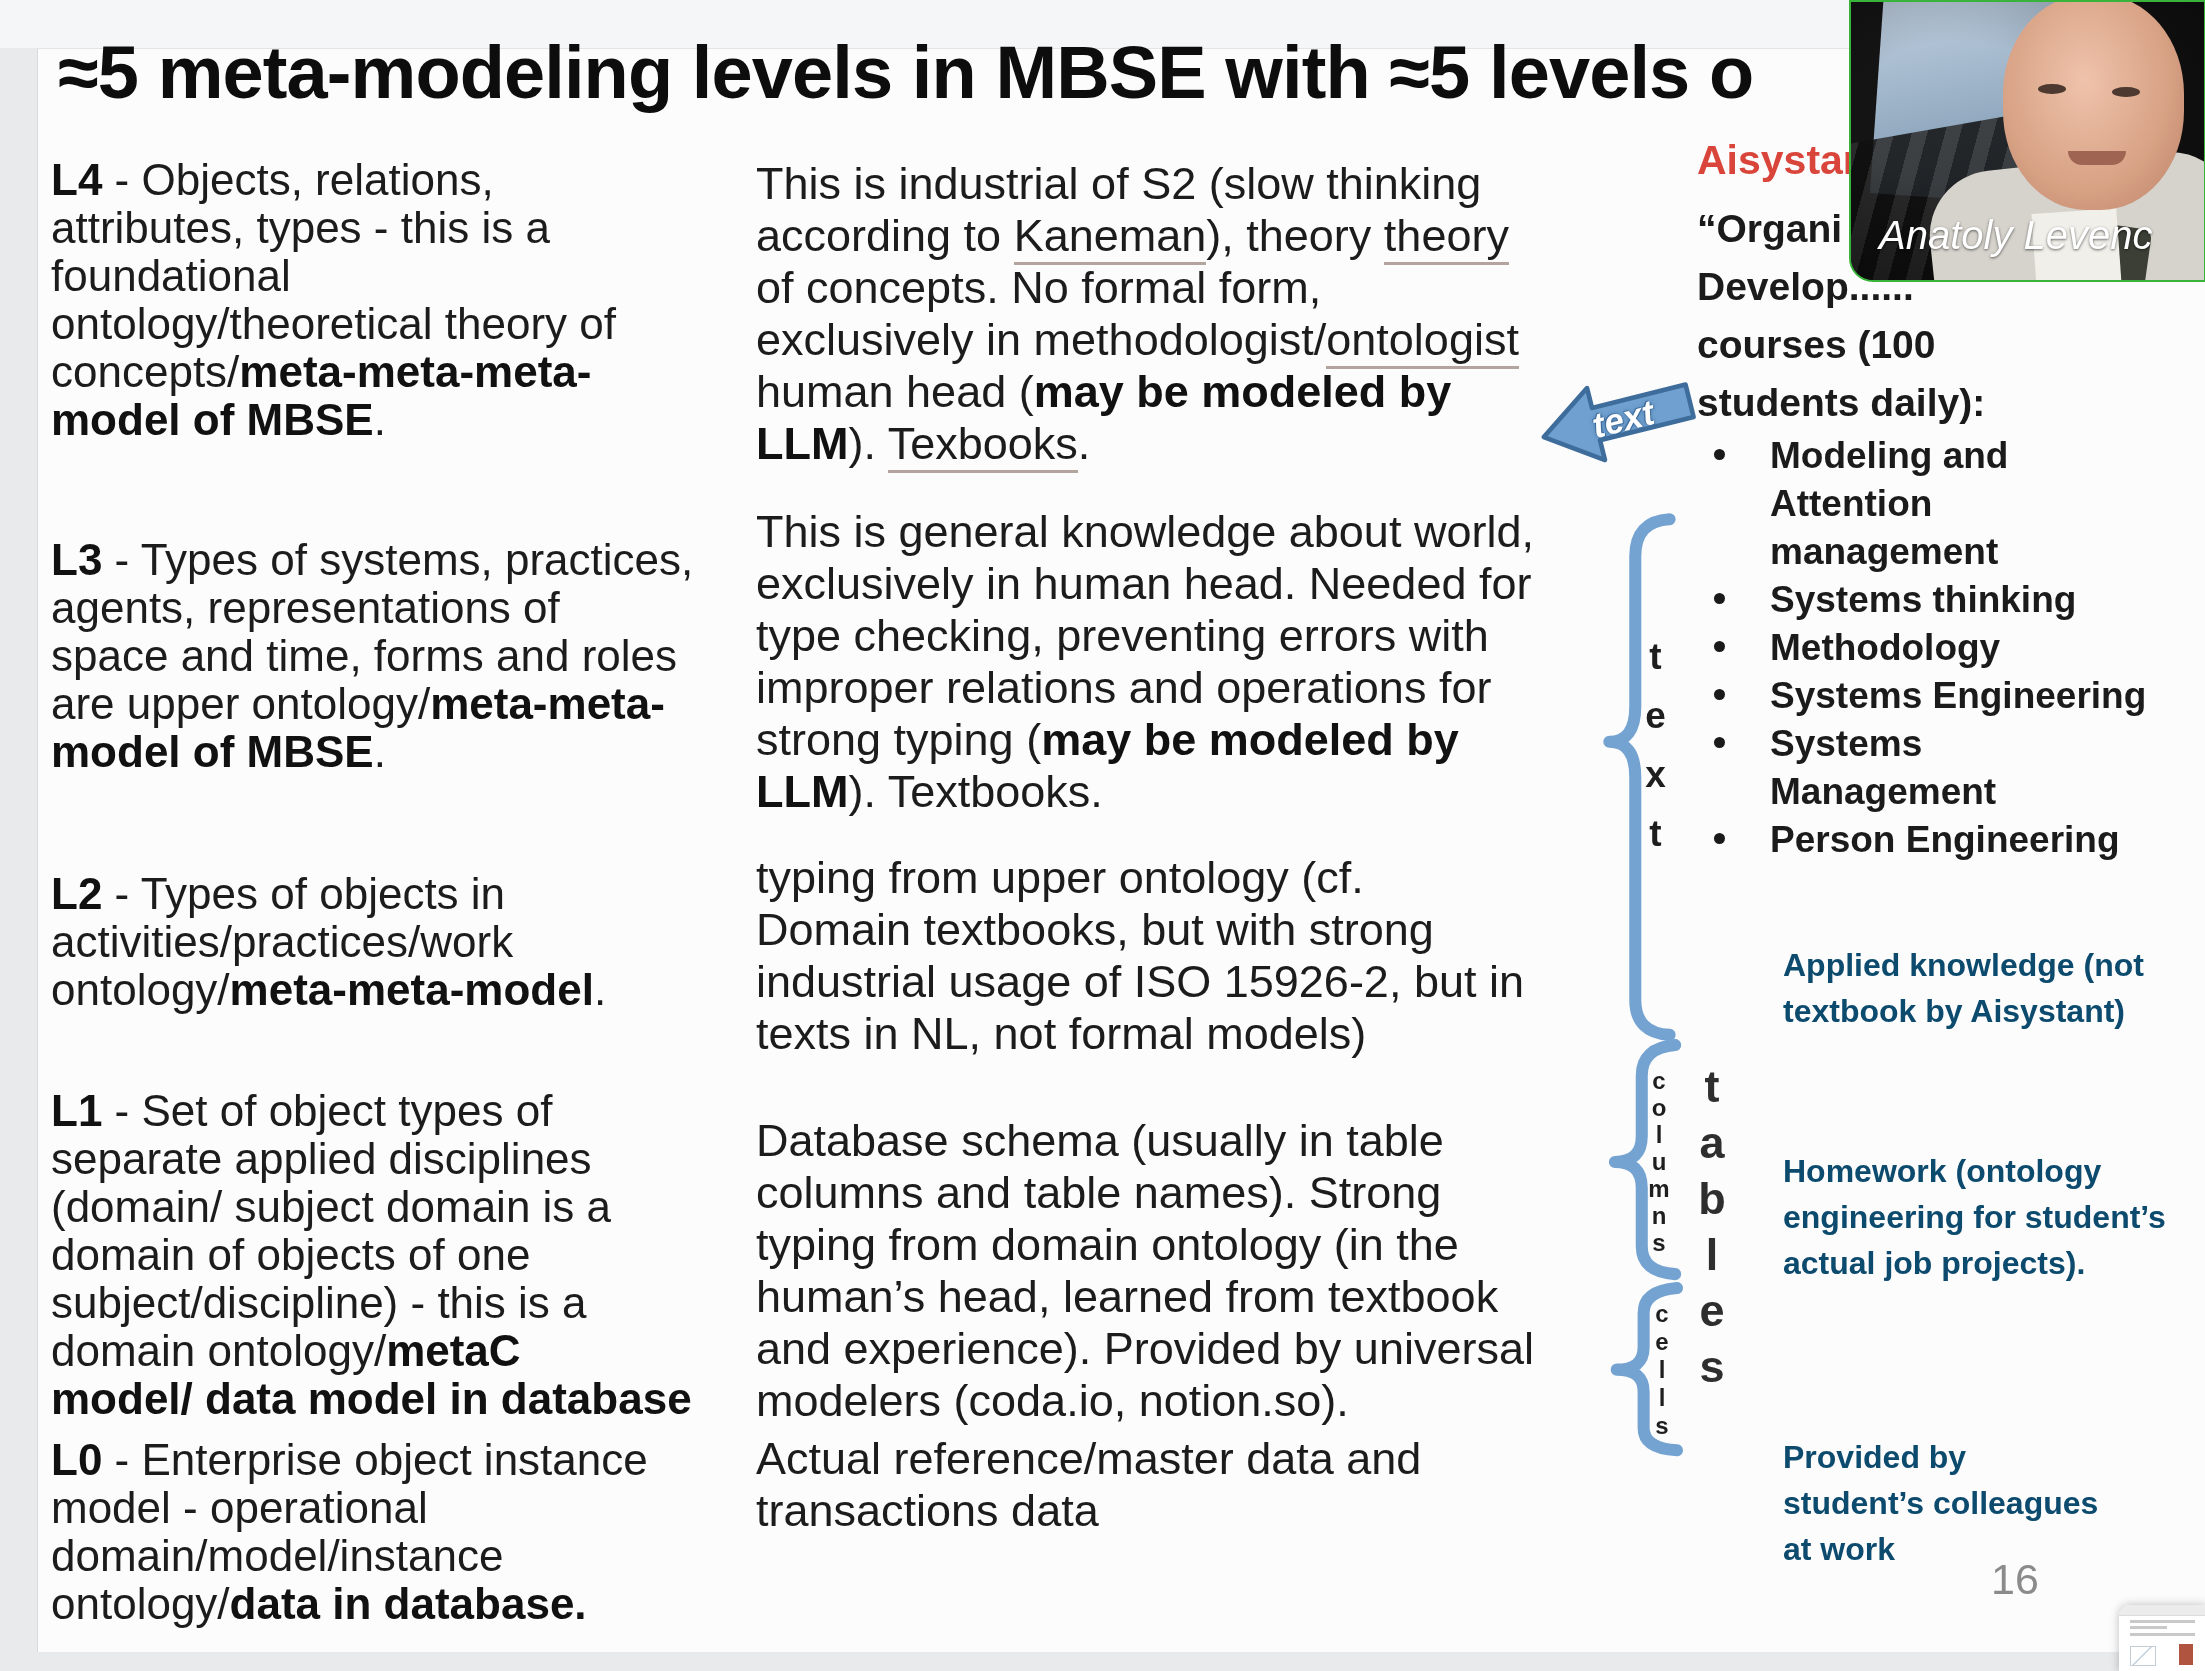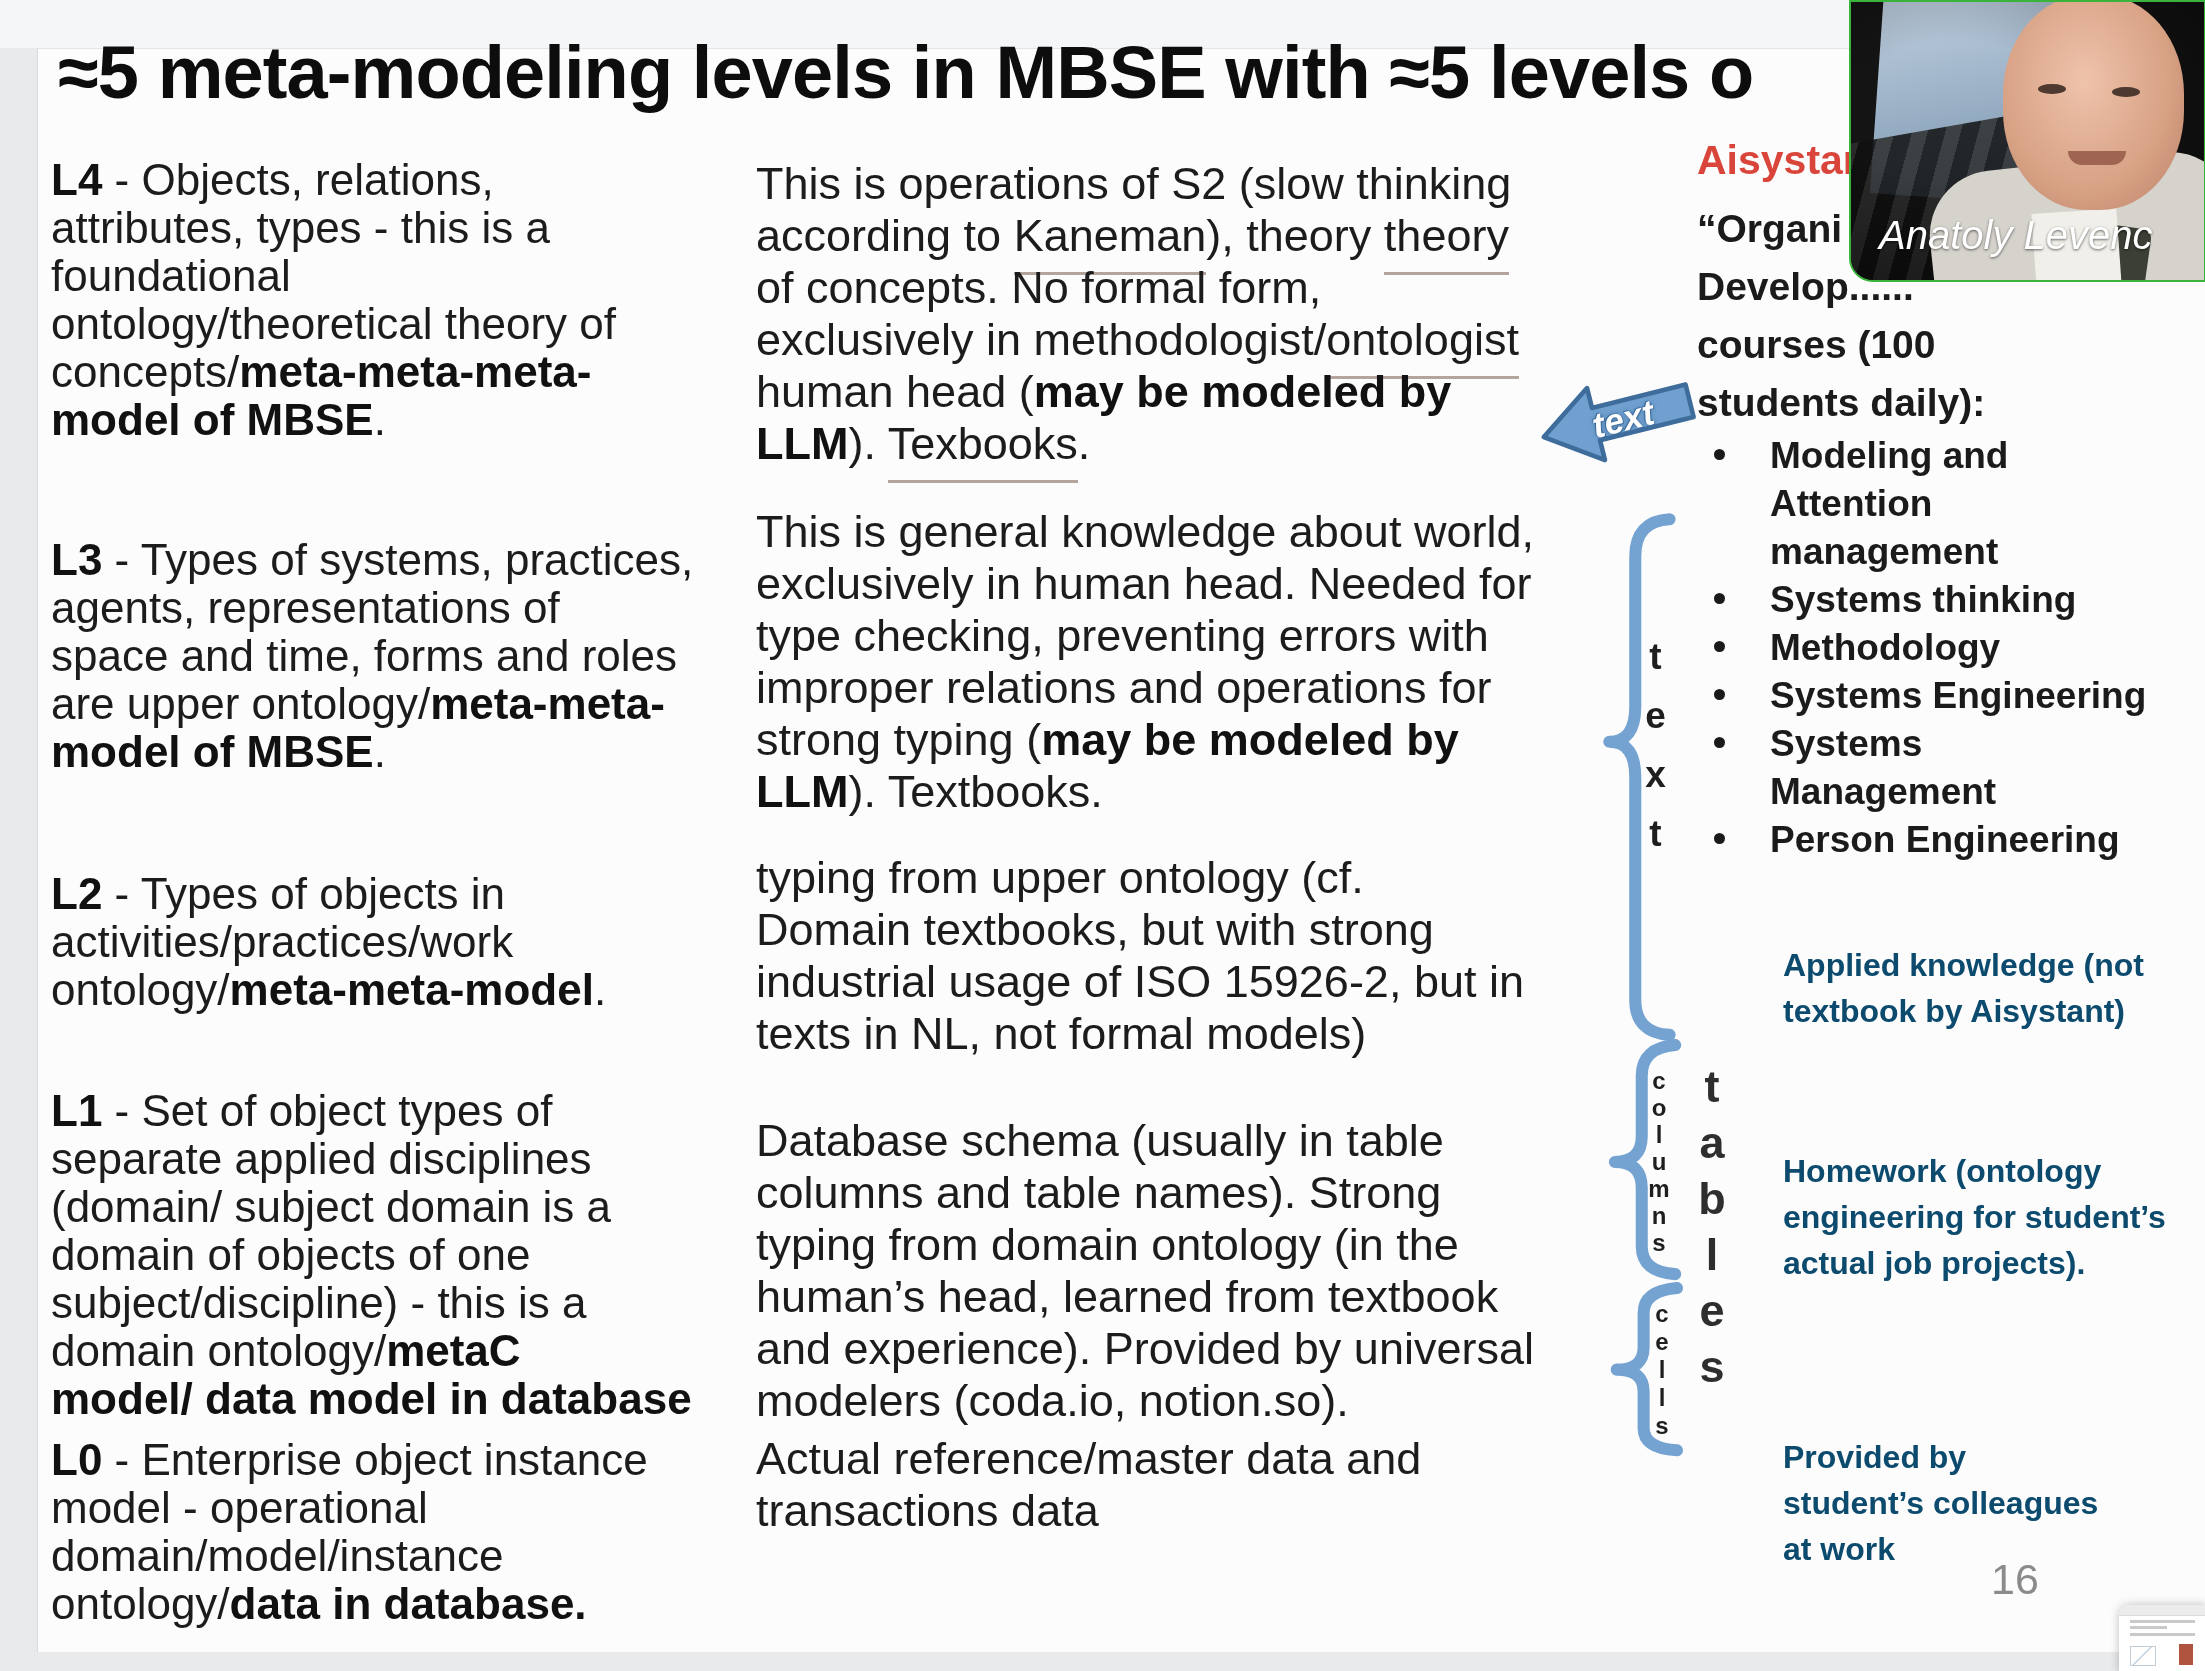--- a/index.html
+++ b/index.html
@@ -10,21 +10,21 @@
     color:#1b1b1b;
   }
   .top-strip{position:absolute;left:0;top:0;width:2206px;height:48px;background:#f5f6f7;}
   .slide{
     position:absolute;left:37px;top:48px;width:2169px;height:1603px;
     background:#fcfcfd;border-left:0.9px solid #d8dadc;border-top:0.9px solid #e2e4e6;
   }
   .abs{position:absolute;}
   .ln{white-space:nowrap;}
   b{font-weight:700;color:#111;}
-  .u{border-bottom:3.7px solid #b3a59e;padding-bottom:11px;}
+  .u{border-bottom:3.7px solid #b3a59e;padding-bottom:1px;}
 
   .page-title{
     left:58px;top:30px;font-size:74px;font-weight:700;letter-spacing:-0.9px;
     color:#0d0d0d;white-space:nowrap;z-index:1;
   }
 
   .leftcol{font-size:44px;line-height:48px;color:#1c1c1c;z-index:2;}
   .midcol{font-size:45px;line-height:52px;color:#1c1c1c;z-index:2;}
 
   #l4{left:51px;top:156px;} #l3{left:51px;top:536px;} #l2{left:51px;top:870px;}
@@ -129,21 +129,21 @@
     <div class="ln"><b>model/ data model in database</b></div>
   </div>
 <div class="abs leftcol" id="l0">
     <div class="ln"><b>L0</b> - Enterprise object instance</div>
     <div class="ln">model - operational</div>
     <div class="ln">domain/model/instance</div>
     <div class="ln">ontology/<b>data in database.</b></div>
   </div>
 
 <div class="abs midcol" id="m1">
-    <div class="ln">This is operations of S2 (slow thinking</div>
+    <div class="ln">This is industrial of S2 (slow thinking</div>
     <div class="ln">according to <span class="u">Kaneman</span>), theory <span class="u">theory</span></div>
     <div class="ln">of concepts. No formal form,</div>
     <div class="ln">exclusively in methodologist/<span class="u">ontologist</span></div>
     <div class="ln">human head (<b>may be modeled by</b></div>
     <div class="ln"><b>LLM</b>). <span class="u">Texbooks</span>.</div>
   </div>
 <div class="abs midcol" id="m2">
     <div class="ln">This is general knowledge about world,</div>
     <div class="ln">exclusively in human head. Needed for</div>
     <div class="ln">type checking, preventing errors with</div>

